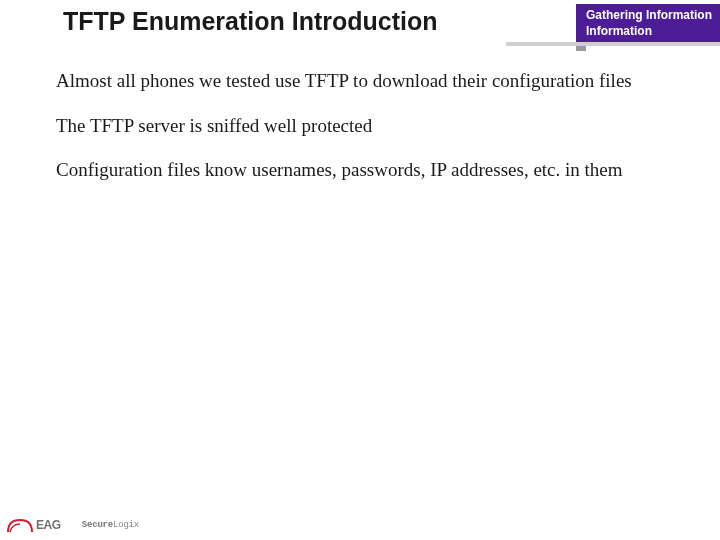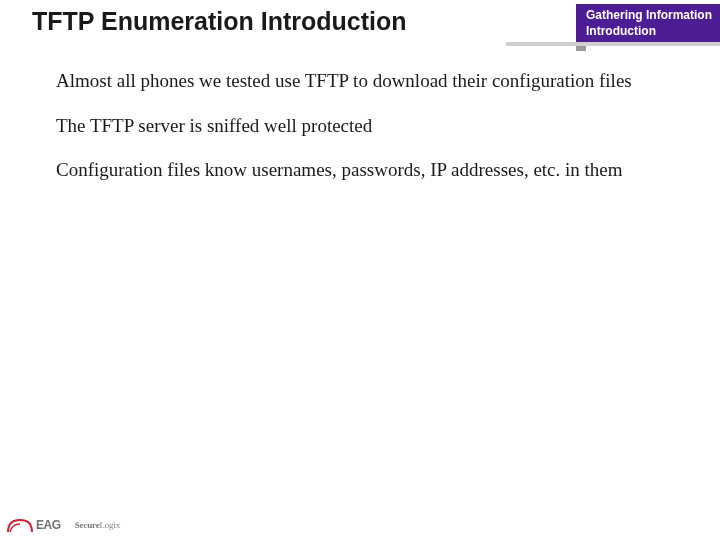--- a/index.html
+++ b/index.html
@@ -8,20 +8,21 @@
       height: 540px;
       background: #ffffff;
       font-family: Georgia, 'Times New Roman', serif;
       position: relative;
       overflow: hidden;
     }
     .header {
       display: flex;
       align-items: flex-start;
       padding: 4px 0 0 0;
+      margin-left: 31px;
     }
     .slide-title {
       flex: 1;
       font-family: Verdana, Geneva, sans-serif;
       font-weight: bold;
       font-size: 25px;
       color: #1a1a1a;
       line-height: 1.2;
       padding-left: 32px;
       padding-top: 2px;
@@ -87,36 +88,36 @@
       position: relative;
     }
     .eag-text {
       font-family: Arial, sans-serif;
       font-weight: bold;
       font-size: 12px;
       color: #707070;
       letter-spacing: -0.4px;
     }
     .secure-text {
-      font-family: Liberation Serif, serif;
+      font-family: Liberation Mono, monospace;
       font-size: 9px;
       color: #888888;
-      margin-left: 12px;
+      margin-left: 19px;
       letter-spacing: -0.2px;
     }
     .secure-text .bold { font-weight: bold; color: #777; }
   </style>
 </head>
 <body>
 
 <div class="header">
   <div class="slide-title">TFTP Enumeration Introduction</div>
   <div class="header-tag">
     <div>Gathering Information</div>
-    <div>Introduction</div>
+    <div>Information</div>
     <div class="header-tag-notch"></div>
   </div>
 </div>
 <div class="header-underline"></div>
 
 <div class="content">
   <p class="bullet">Almost all phones we tested use TFTP to download their configuration files</p>
   <p class="bullet">The TFTP server is sniffed well protected</p>
   <p class="bullet">Configuration files know usernames, passwords, IP addresses, etc. in them</p>
 </div>

